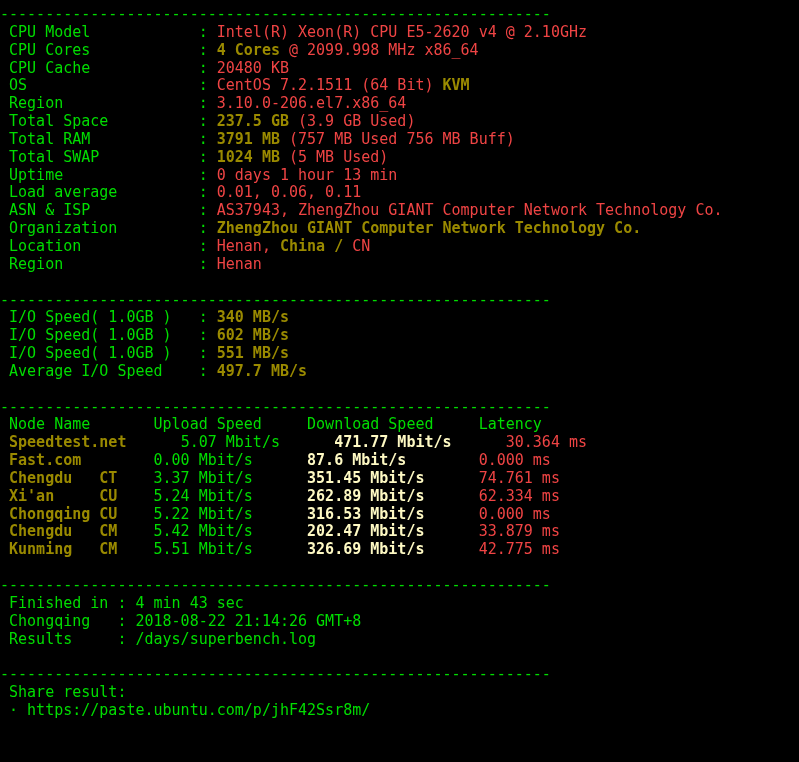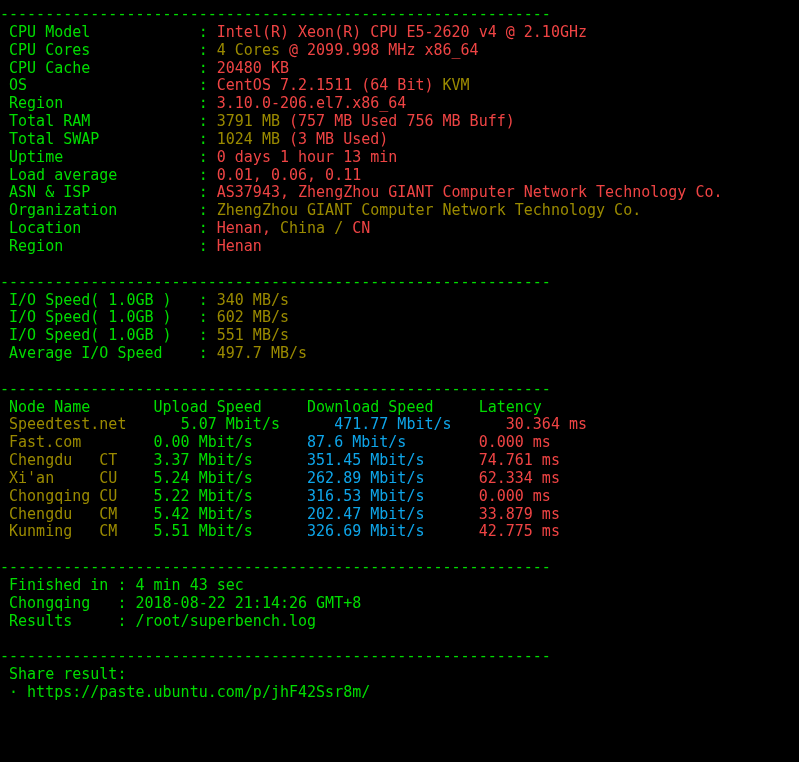--- a/index.html
+++ b/index.html
@@ -25,43 +25,44 @@
     padding: 0;
     box-sizing: border-box;
   }
   .line {
     white-space: pre;
     height: 17.85px;
     letter-spacing: 0px;
   }
   .g  { color: #00dd00; }   
   .cy { color: #ef4444; }   
-  .ye { color: #9a8a00; }   
-  .rd { color: #0ea5e9; }   
+  .ye { color: #9a8a00; font-weight: bold; }   
+  .rd { color: #fef9c3; font-weight: bold; }   
   .sep { color: #00dd00; }
   .blank { height: 17.85px; }
   .pad-top { height: 6px; }
 </style>
 </head>
 <body>
 
 <div id="terminal">
 
   <div class="pad-top"></div>
 
   <div class="line sep">-------------------------------------------------------------</div>
 
   <div id="sysinfo-block">
       <div class="line"><span class="g"> CPU Model            </span><span class="g">: </span><span class="cy">Intel(R) Xeon(R) CPU E5-2620 v4 @ 2.10GHz</span></div>
       <div class="line"><span class="g"> CPU Cores            </span><span class="g">: </span><span class="ye">4 Cores </span><span class="cy">@ 2099.998 MHz x86_64</span></div>
       <div class="line"><span class="g"> CPU Cache            </span><span class="g">: </span><span class="cy">20480 KB</span></div>
       <div class="line"><span class="g"> OS                   </span><span class="g">: </span><span class="cy">CentOS 7.2.1511 (64 Bit) </span><span class="ye">KVM</span></div>
       <div class="line"><span class="g"> Region               </span><span class="g">: </span><span class="cy">3.10.0-206.el7.x86_64</span></div>
+      <div class="line"><span class="g"> Total Space          </span><span class="g">: </span><span class="ye">237.5 GB </span><span class="cy">(3.9 GB Used)</span></div>
       <div class="line"><span class="g"> Total RAM            </span><span class="g">: </span><span class="ye">3791 MB </span><span class="cy">(757 MB Used 756 MB Buff)</span></div>
-      <div class="line"><span class="g"> Total SWAP           </span><span class="g">: </span><span class="ye">1024 MB </span><span class="cy">(3 MB Used)</span></div>
+      <div class="line"><span class="g"> Total SWAP           </span><span class="g">: </span><span class="ye">1024 MB </span><span class="cy">(5 MB Used)</span></div>
       <div class="line"><span class="g"> Uptime               </span><span class="g">: </span><span class="cy">0 days 1 hour 13 min</span></div>
       <div class="line"><span class="g"> Load average         </span><span class="g">: </span><span class="cy">0.01, 0.06, 0.11</span></div>
       <div class="line"><span class="g"> ASN &amp; ISP            </span><span class="g">: </span><span class="cy">AS37943, ZhengZhou GIANT Computer Network Technology Co.</span></div>
       <div class="line"><span class="g"> Organization         </span><span class="g">: </span><span class="ye">ZhengZhou GIANT Computer Network Technology Co.</span></div>
       <div class="line"><span class="g"> Location             </span><span class="g">: </span><span class="cy">Henan, </span><span class="ye">China / </span><span class="cy">CN</span></div>
       <div class="line"><span class="g"> Region               </span><span class="g">: </span><span class="cy">Henan</span></div>
     </div>
 
   <div class="blank"></div>
 
@@ -89,21 +90,21 @@
       <div class="line"><span class="ye"> Kunming   CM    </span><span class="g">5.51 Mbit/s      </span><span class="rd">326.69 Mbit/s      </span><span class="cy">42.775 ms</span></div>
     </div>
 
   <div class="blank"></div>
 
   <div class="line sep">-------------------------------------------------------------</div>
 
   <div id="summary-block">
       <div class="line"><span class="g"> Finished in </span><span class="g">: </span><span class="g">4 min 43 sec</span></div>
       <div class="line"><span class="g"> Chongqing   </span><span class="g">: </span><span class="g">2018-08-22 21:14:26 GMT+8</span></div>
-      <div class="line"><span class="g"> Results     </span><span class="g">: </span><span class="g">/root/superbench.log</span></div>
+      <div class="line"><span class="g"> Results     </span><span class="g">: </span><span class="g">/days/superbench.log</span></div>
     </div>
 
   <div class="blank"></div>
 
   <div class="line sep">-------------------------------------------------------------</div>
 
   <div id="share-block">
       <div class="line"><span class="g"> Share result:</span></div>
       <div class="line"><span class="g"> · </span><span class="g">https://paste.ubuntu.com/p/jhF42Ssr8m/</span></div>
     </div>

